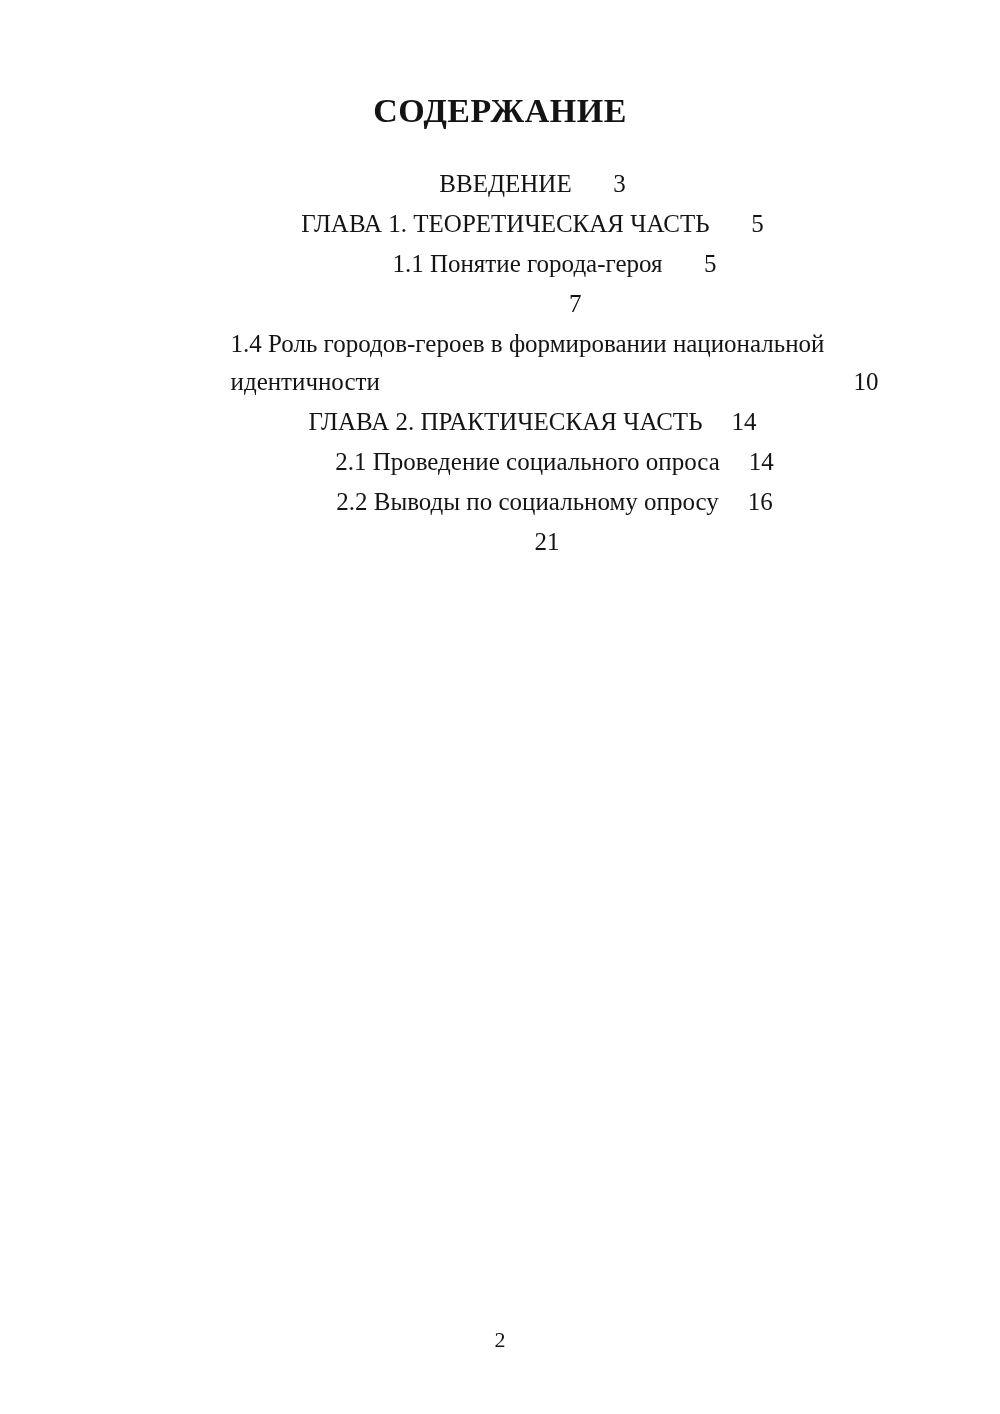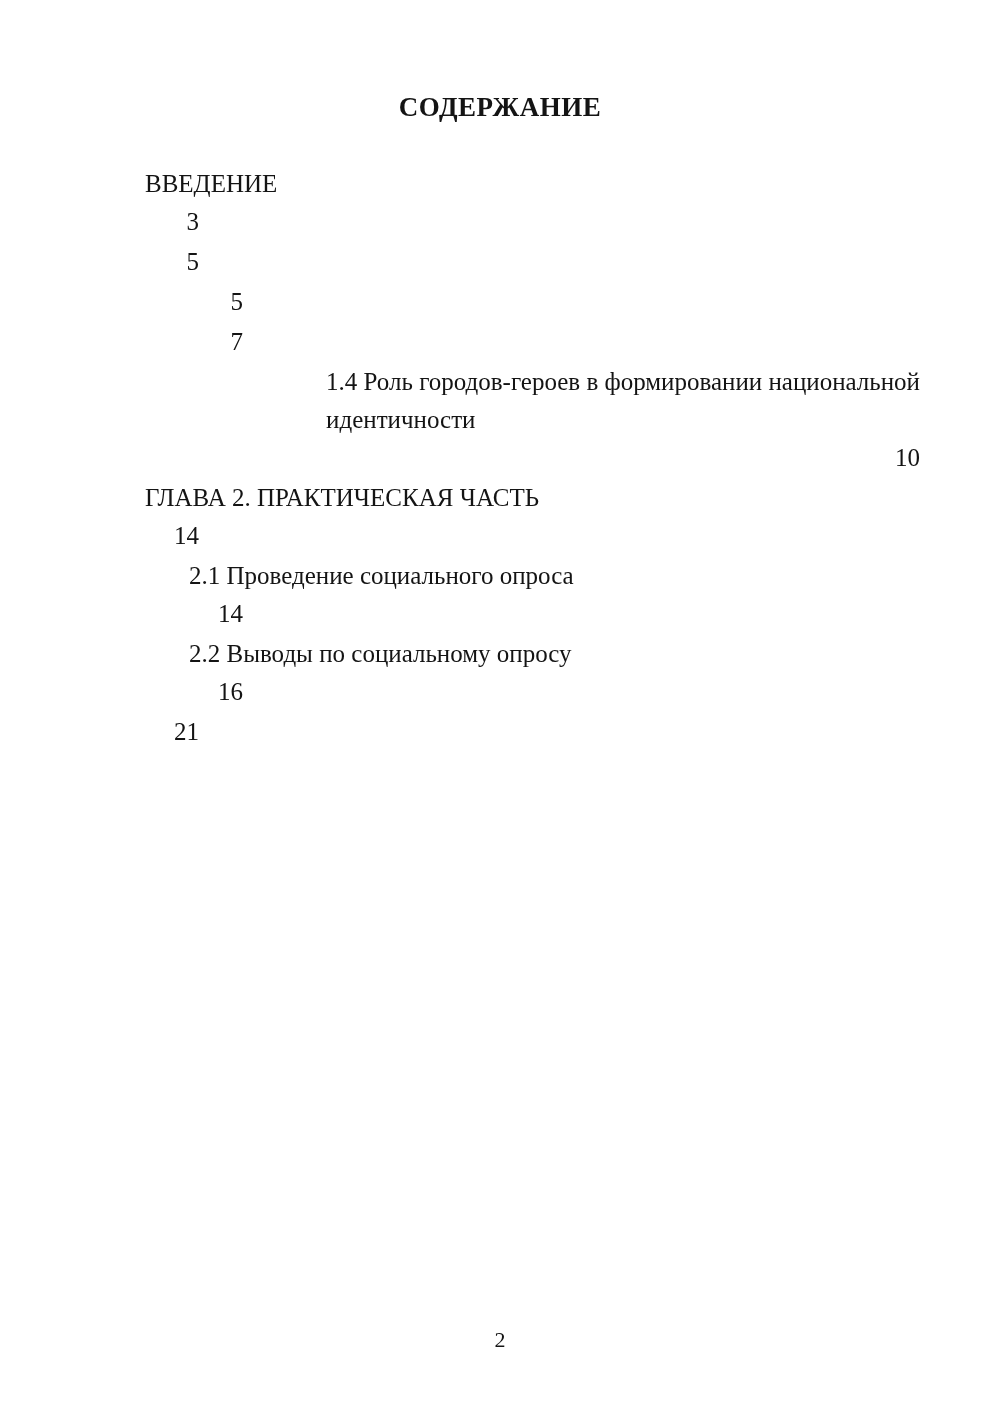--- a/index.html
+++ b/index.html
@@ -23,38 +23,37 @@
     height: 1414px;
     box-sizing: border-box;
     padding: 0;
   }
   .doc-title {
     position: absolute;
     top: 92px;
     left: 0;
     width: 1000px;
     text-align: center;
-    font-size: 27px;
+    font-size: 34px;
     font-weight: bold;
     letter-spacing: 0.5px;
   }
   .toc {
     position: absolute;
     top: 165px;
     left: 145px;
     width: 775px;
   }
   .toc-row {
     display: flex;
     align-items: flex-start;
     justify-content: center;
     font-size: 25px;
     line-height: 38px;
     margin-bottom: 2px;
-    flex-direction: column;
   }
   .toc-row.level-1 {
     padding-left: 0;
   }
   .toc-row.level-2 {
     padding-left: 44px;
   }
   .toc-row.wrap {
     align-items: flex-end;
   }
@@ -89,24 +88,26 @@
   <div class="doc-title">СОДЕРЖАНИЕ</div>
 
   <div class="toc">
 
     <div class="toc-row level-1">
       <span class="toc-label">ВВЕДЕНИЕ</span>
       <span class="toc-page">3</span>
     </div>
 
     <div class="toc-row level-1">
+      <span class="toc-label">ГЛАВА 1. ТЕОРЕТИЧЕСКАЯ ЧАСТЬ</span>
       <span class="toc-page">5</span>
     </div>
 
     <div class="toc-row level-2">
+      <span class="toc-label">1.1 Понятие города-героя</span>
       <span class="toc-page">5</span>
     </div>
 
     <div class="toc-row level-2">
       <span class="toc-page">7</span>
     </div>
 
 
     <div class="toc-row level-2 wrap">
       <span class="toc-label">1.4 Роль городов-героев в формировании национальной

